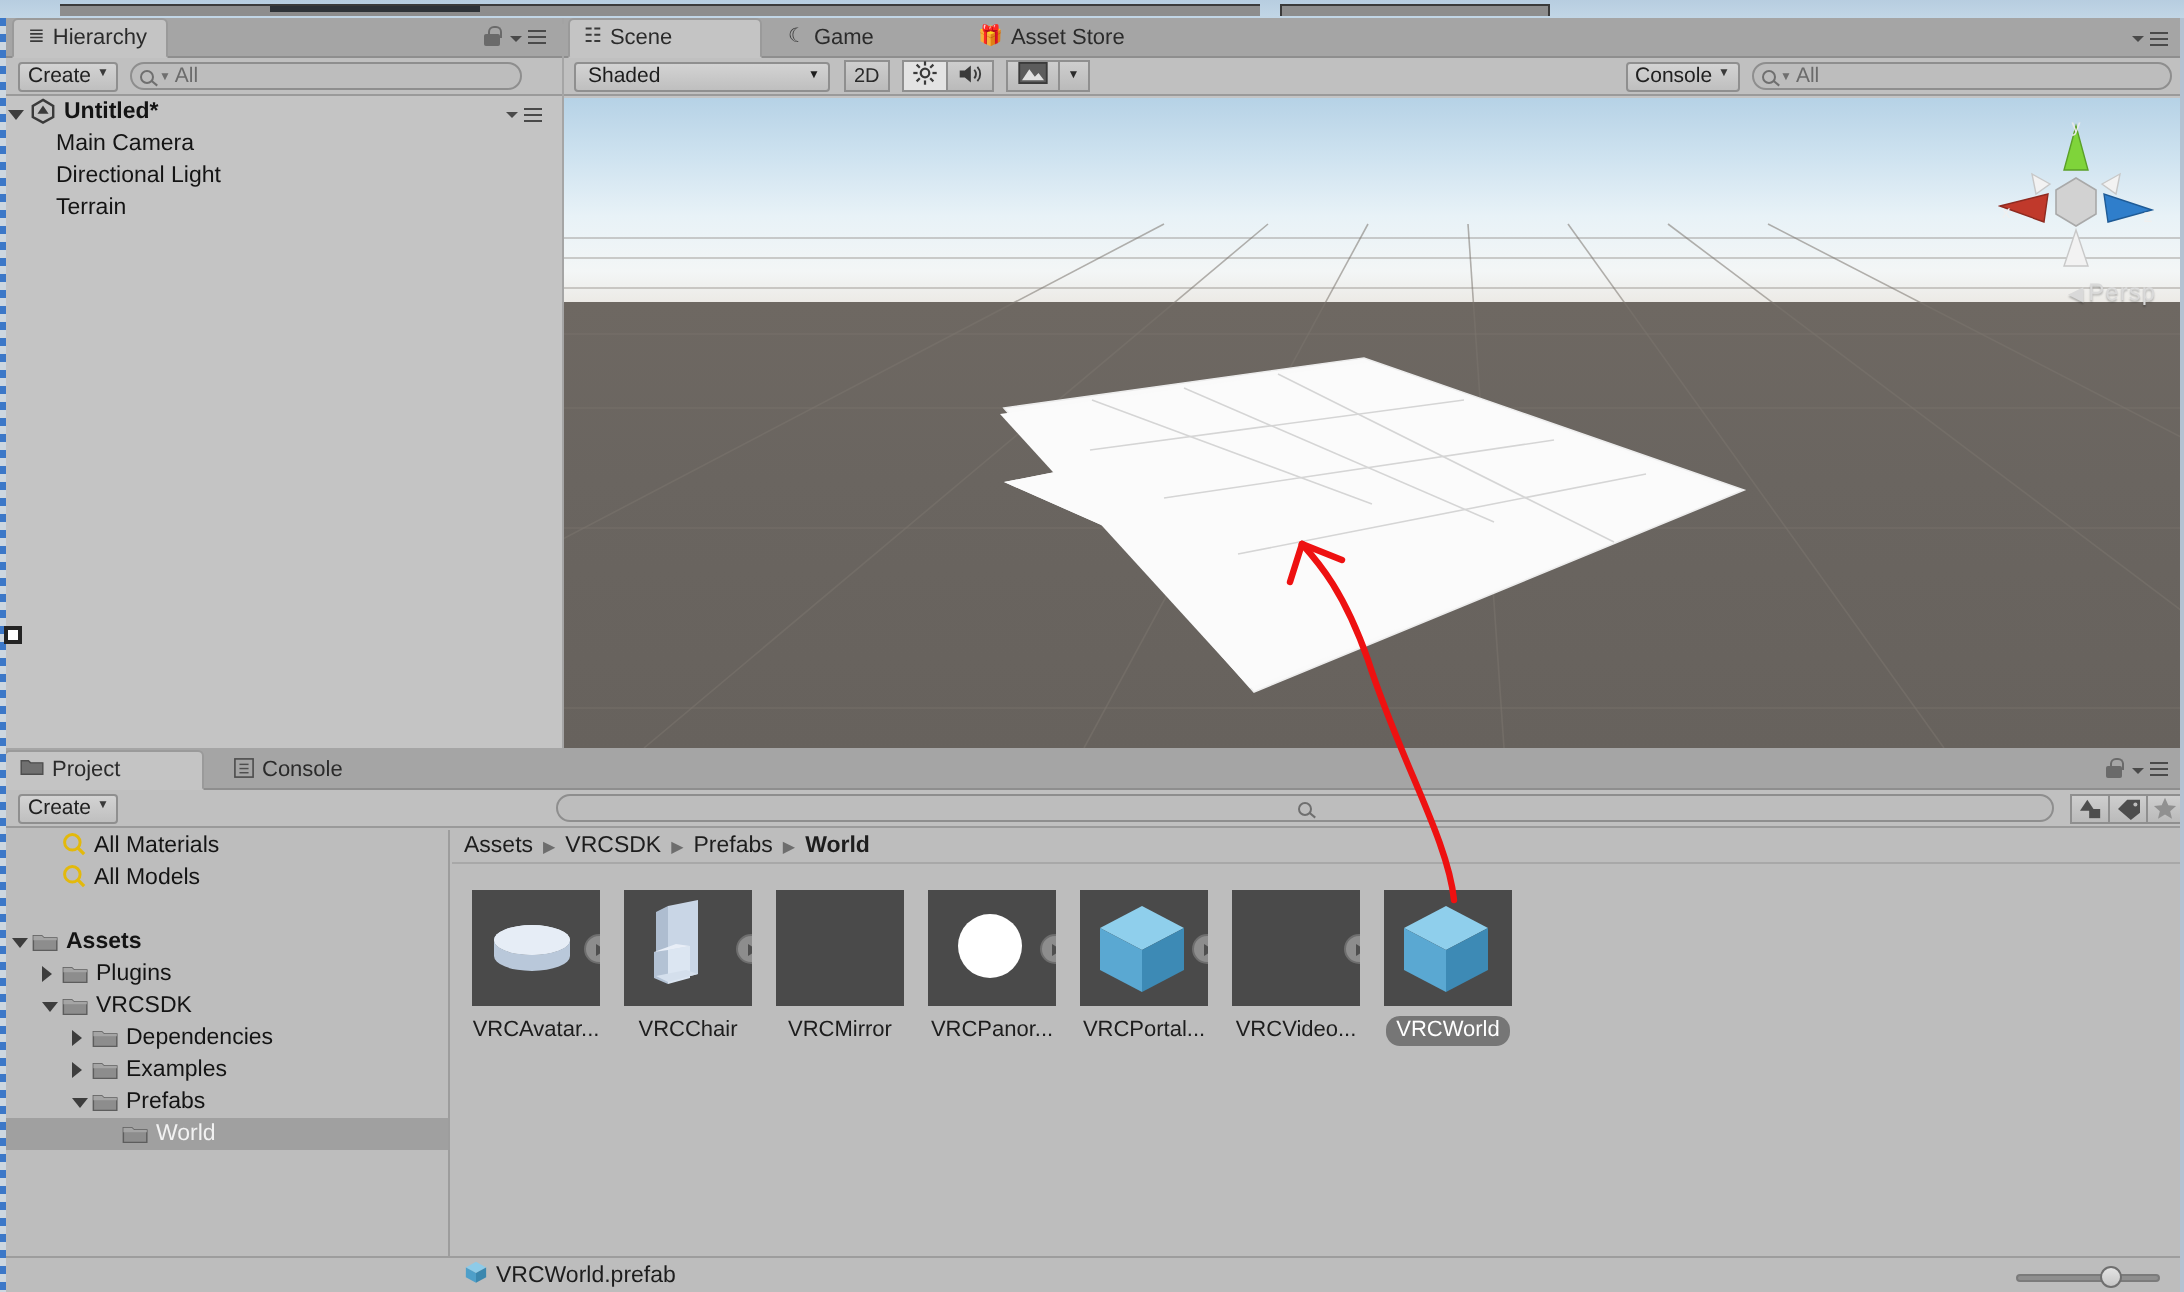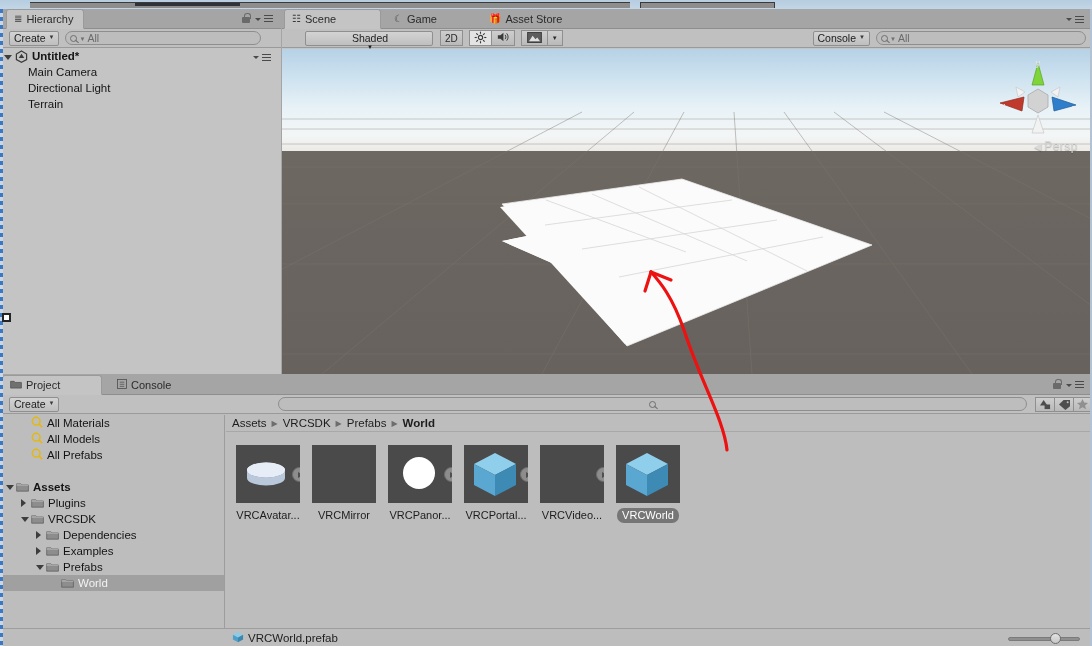--- a/index.html
+++ b/index.html
@@ -348,21 +348,21 @@
         <span class="tri" style="width:0;height:0;border-left:3px solid transparent;border-right:3px solid transparent;border-top:3px solid #4a4a4a;"></span>
         <span class="ham">
             <i></i>
             <i></i>
             <i></i>
           </span>
       </div>
     </div>
 
     <div class="toolrow">
-      <div class="dropsel" style="margin-left:23px;width:128px;flex-direction:column;">
+      <div class="dropsel" style="margin-left:5px;width:128px;">
         <span>Shaded</span>
         <span class="caret" style="font-size:6px;">▼</span>
       </div>
       <div class="tgroup" style="margin-left:7px;">
         <span class="tbtn">
           <span>2D</span>
         </span>
       </div>
       <div class="tgroup" style="margin-left:6px;">
         <span class="tbtn on">
@@ -562,29 +562,20 @@
             <span>All Materials</span>
           </div>
           <div class="trow">
             <span class="tspace" style="width: 21px;"></span>
             <span style="width: 10px; flex: 0 0 auto; display: inline-flex; align-items: center;"></span>
             <span class="mgico"><svg width="12" height="12" viewBox="0 0 13 13">
                 <circle cx="5.6" cy="5.6" r="4.2" fill="none" stroke="#e3b90c" stroke-width="1.6"></circle>
                 <line x1="8.6" y1="8.6" x2="12" y2="12" stroke="#e3b90c" stroke-width="1.8"></line>
               </svg></span>
             <span>All Models</span>
-          </div>
-          <div class="trow">
-            <span class="tspace" style="width: 21px;"></span>
-            <span style="width: 10px; flex: 0 0 auto; display: inline-flex; align-items: center;"></span>
-            <span class="mgico"><svg width="12" height="12" viewBox="0 0 13 13">
-                <circle cx="5.6" cy="5.6" r="4.2" fill="none" stroke="#e3b90c" stroke-width="1.6"></circle>
-                <line x1="8.6" y1="8.6" x2="12" y2="12" stroke="#e3b90c" stroke-width="1.8"></line>
-              </svg></span>
-            <span>All Prefabs</span>
           </div>
           <div class="trow">
             <span class="tspace" style="width: 6px;"></span>
             <span style="width: 10px; flex: 0 0 auto; display: inline-flex; align-items: center;"></span>
             <span></span>
           </div>
           <div class="trow bold">
             <span class="tspace" style="width: 6px;"></span>
             <span style="width: 10px; flex: 0 0 auto; display: inline-flex; align-items: center;">
               <span style="width:0;height:0;border-left:4.5px solid transparent;border-right:4.5px solid transparent;border-top:5px solid #3d3d3d;"></span>
@@ -687,20 +678,33 @@
         <div class="grid">
             <div class="cell">
               <div class="thumb"><svg width="64" height="58" viewBox="0 0 64 58">
                   <ellipse cx="30" cy="25" rx="19" ry="7.5" fill="#dde7f2"></ellipse>
                   <path d="M11 25 v8 a19 7.5 0 0 0 38 0 v-8 a19 7.5 0 0 1 -38 0 z" fill="#b9c8da"></path>
                   <ellipse cx="30" cy="25" rx="19" ry="7.5" fill="#e6edf6"></ellipse>
                 </svg><div class="prefabdot">
                   <span class="tr"></span>
                 </div></div>
               <div class="clabel">VRCAvatar...</div>
+            </div>
+            <div class="cell">
+              <div class="thumb"><svg width="64" height="58" viewBox="0 0 64 58">
+                  <polygon points="22,8 37,5 37,42 22,46" fill="#c9d6e6"></polygon>
+                  <polygon points="22,8 22,46 16,43 16,11" fill="#aebdd0"></polygon>
+                  <polygon points="22,30 33,28 33,44 22,47" fill="#dce6f2"></polygon>
+                  <polygon points="22,30 22,47 15,44 15,31" fill="#b3c2d4"></polygon>
+                  <polygon points="15,31 22,30 33,28 26,27" fill="#e8eef7"></polygon>
+                  <polygon points="16,43 22,46 37,42 31,40" fill="#d4dfec"></polygon>
+                </svg><div class="prefabdot">
+                  <span class="tr"></span>
+                </div></div>
+              <div class="clabel">VRCChair</div>
             </div>
             <div class="cell">
               <div class="thumb" style="background: rgb(74, 74, 74);"></div>
               <div class="clabel">VRCMirror</div>
             </div>
             <div class="cell">
               <div class="thumb"><svg width="64" height="58" viewBox="0 0 64 58">
                   <circle cx="31" cy="28" r="16" fill="#ffffff"></circle>
                 </svg><div class="prefabdot">
                   <span class="tr"></span>

